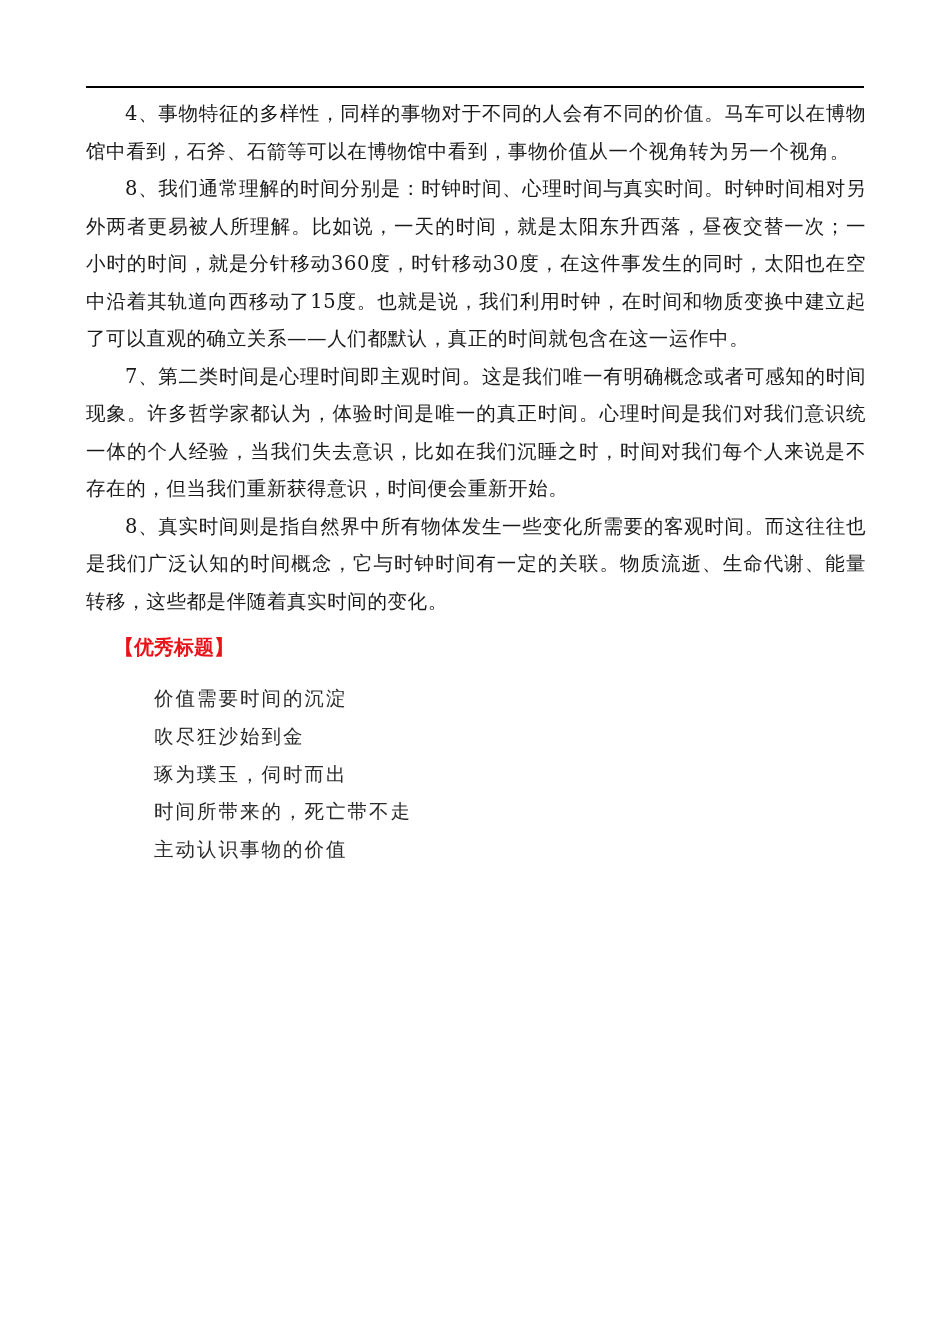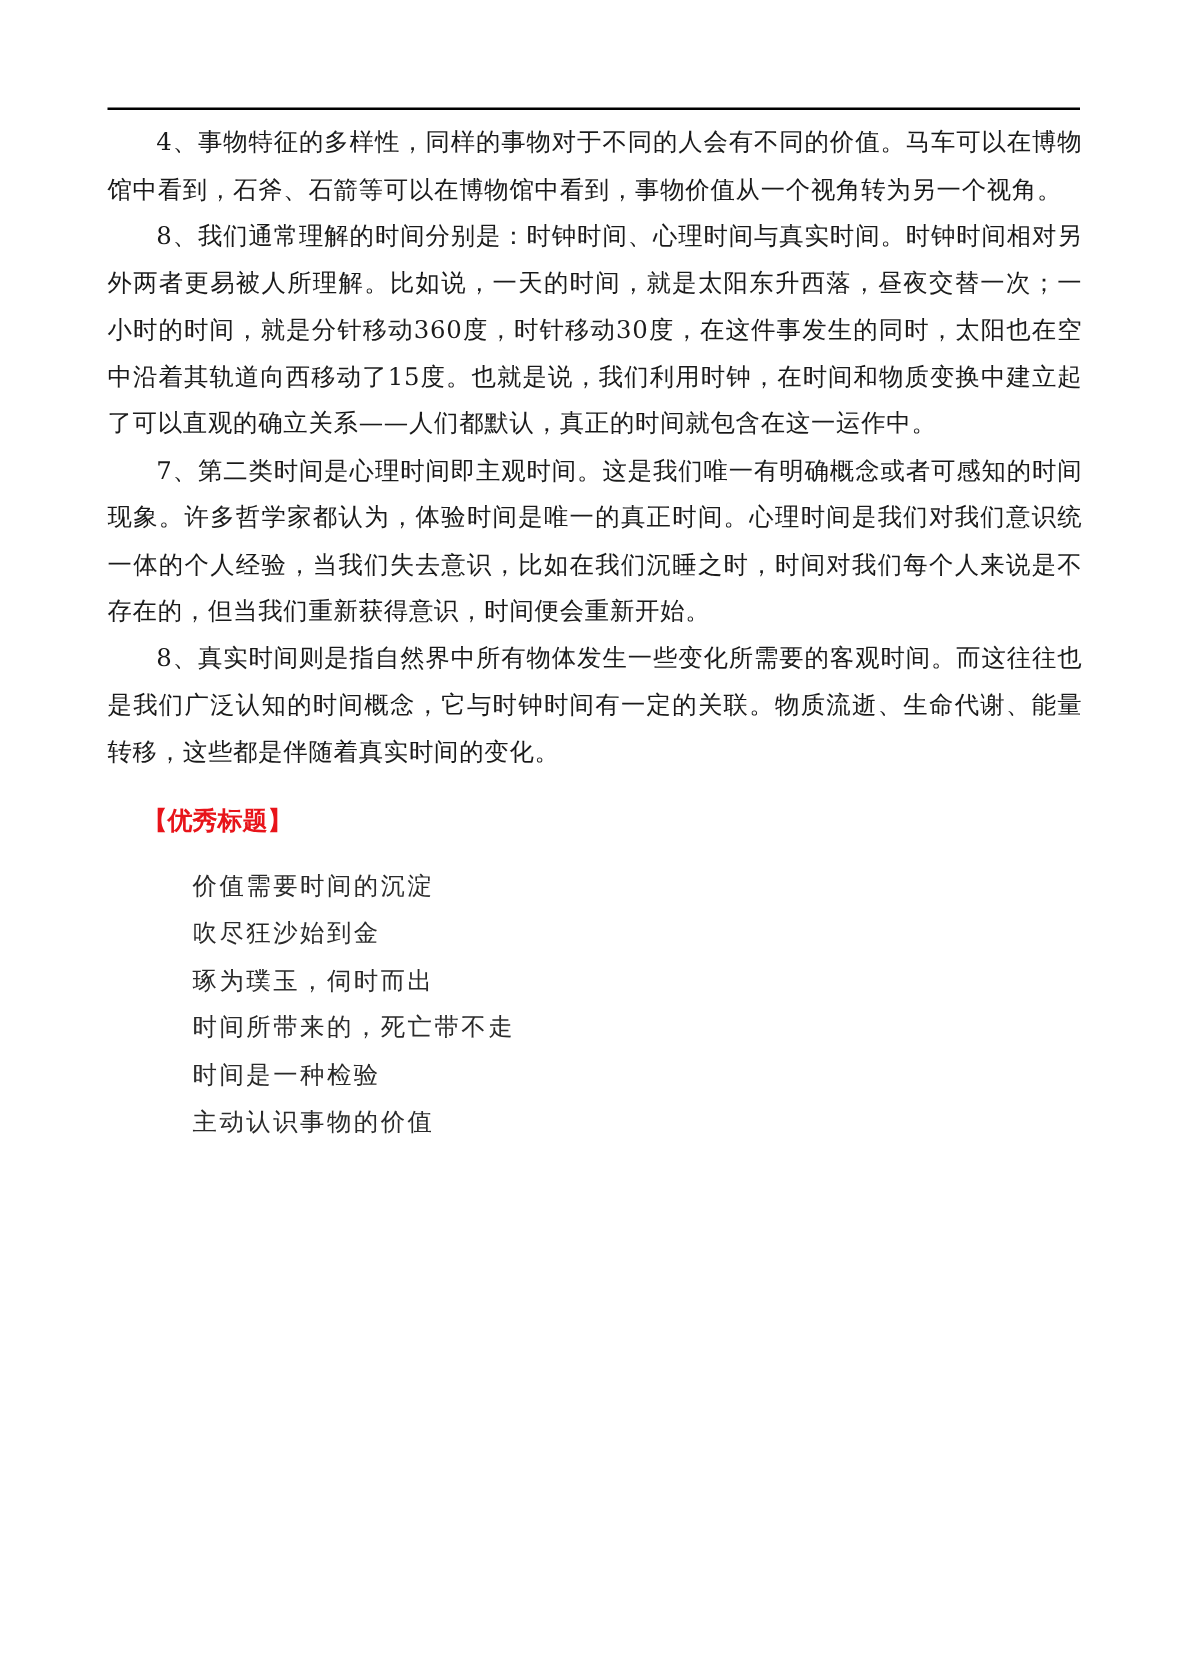--- a/index.html
+++ b/index.html
@@ -3,21 +3,21 @@
 <meta charset="utf-8">
 <style>
   html, body { margin: 0; padding: 0; background: #ffffff; }
   body { width: 950px; height: 1344px; position: relative; overflow: hidden;
          font-family: "DejaVu Serif", "Liberation Serif", serif; color: #1a1a1a; }
   .rule { position: absolute; left: 86px; top: 86px; width: 778px; height: 2px; background: #000; }
   .content { position: absolute; left: 86px; top: 95px; width: 780px; }
   .para { font-size: 19.5px; line-height: 37.5px; margin: 0; text-indent: 2em;
           text-align: justify; letter-spacing: 0.6px; }
   .heading { color: #e8141a; font-family: Liberation Serif, serif;
-             font-weight: bold; font-size: 20px; margin: 22px 0 0 28px; line-height: 30px; }
+             font-weight: bold; font-size: 20px; margin: 12px 0 0 28px; line-height: 30px; }
   .titles { list-style: none; margin: 18px 0 0 68px; padding: 0; }
   .titles li { font-size: 19.5px; line-height: 37.8px; letter-spacing: 2px; color: #2a2a2a; }
 </style>
 </head>
 <body>
 
 <div class="rule"></div>
 
 <div class="content">
   <p class="para">4、事物特征的多样性，同样的事物对于不同的人会有不同的价值。马车可以在博物馆中看到，石斧、石箭等可以在博物馆中看到，事物价值从一个视角转为另一个视角。</p>
@@ -25,16 +25,15 @@
   <p class="para">7、第二类时间是心理时间即主观时间。这是我们唯一有明确概念或者可感知的时间现象。许多哲学家都认为，体验时间是唯一的真正时间。心理时间是我们对我们意识统一体的个人经验，当我们失去意识，比如在我们沉睡之时，时间对我们每个人来说是不存在的，但当我们重新获得意识，时间便会重新开始。</p>
   <p class="para">8、真实时间则是指自然界中所有物体发生一些变化所需要的客观时间。而这往往也是我们广泛认知的时间概念，它与时钟时间有一定的关联。物质流逝、生命代谢、能量转移，这些都是伴随着真实时间的变化。</p>
 
   <div class="heading">【优秀标题】</div>
 
   <ul class="titles">
     <li>价值需要时间的沉淀</li>
     <li>吹尽狂沙始到金</li>
     <li>琢为璞玉，伺时而出</li>
     <li>时间所带来的，死亡带不走</li>
-    <li>时间是一种检验</li>
     <li>主动认识事物的价值</li>
   </ul>
 </div>
 
 </body></html>

